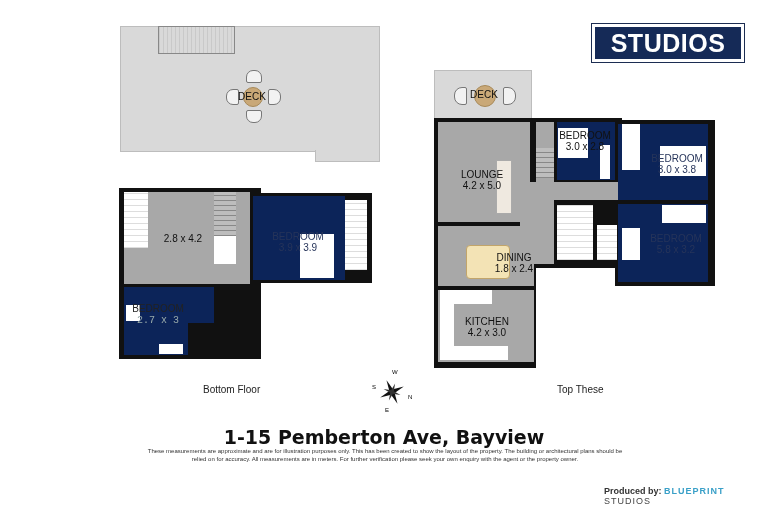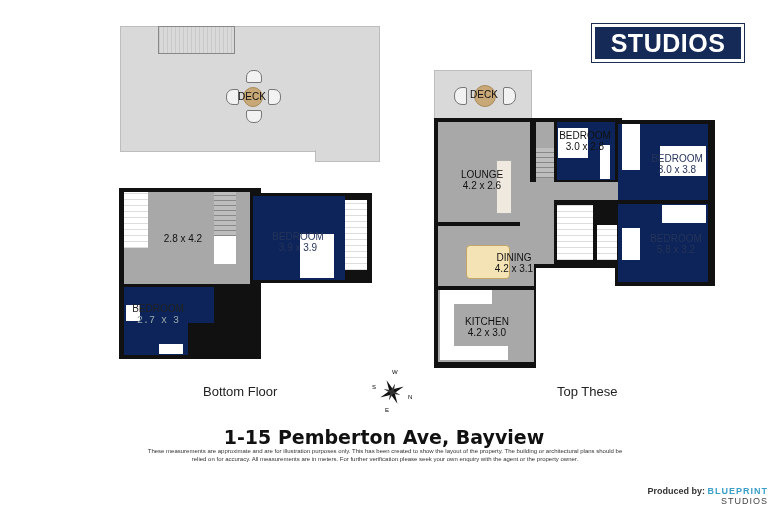--- a/index.html
+++ b/index.html
@@ -8,24 +8,24 @@
   .logo{left:591px;top:23px;width:154px;height:40px;background:#fff;border:1px solid #1c2d52;box-sizing:border-box;padding:2px;}
   .logo-inner{width:100%;height:100%;background:#152a57;border:1px solid #fff;box-sizing:border-box;display:flex;align-items:center;justify-content:center;}
   .logo-text{color:#fff;font-weight:bold;font-size:25px;letter-spacing:0.5px;font-family:"Liberation Sans",sans-serif;}
   .deck{background:#d9d9d9;border:1px solid #bdbdbd;box-sizing:border-box;}
   .grey{background:#a8a8a8;}
   .navy{background:#0c2459;}
   .wall{background:#111;}
   .white{background:#fff;}
   .room-label{color:#111;font-size:10px;text-align:center;line-height:11px;white-space:pre;}
   .room-label.navy-txt{color:#26345a;}
-  .floor-label{font-size:13px;color:#222;}
+  .floor-label{font-size:10px;color:#222;}
   .title{left:0;width:768px;top:426px;text-align:center;font-weight:bold;font-size:19px;color:#111;font-family:"DejaVu Sans",sans-serif;}
   .disclaimer{left:140px;width:490px;top:447px;text-align:center;font-size:6px;line-height:8px;color:#333;}
-  .produced{left:604px;top:486px;font-size:9px;color:#333;text-align:right;}
+  .produced{left:604px;top:486px;font-size:9px;color:#333;}
   .produced b{font-weight:bold;}
   .bp{color:#3aa0c8;font-weight:bold;letter-spacing:1px;}
   .st{color:#444;letter-spacing:1px;}
   .table-top{border-radius:50%;background:#c9a877;border:1px solid #a88a5a;}
   .chair{background:#f2f2f2;border:1px solid #777;}
   .stairs{background:repeating-linear-gradient(90deg,#c9c9c9 0 1px,transparent 1px 4px);border:1px solid #888;}
   .stairs-h{background:repeating-linear-gradient(0deg,#888 0 1px,#bdbdbd 1px 5px);}
   .bath{background:repeating-linear-gradient(0deg,#ddd 0 1px,#fff 1px 6px),repeating-linear-gradient(90deg,#ddd 0 1px,transparent 1px 6px);}
 </style>
 </head>
@@ -80,21 +80,21 @@
   <div class="abs chair" style="left:454px;top:87px;width:11px;height:16px;border-radius:8px 2px 2px 8px;"></div>
   <div class="abs chair" style="left:503px;top:87px;width:11px;height:16px;border-radius:2px 8px 8px 2px;"></div>
   <div class="abs room-label" style="left:464px;top:89px;width:40px;">DECK</div>
 
   <div class="abs wall" style="left:434px;top:118px;width:102px;height:250px;"></div>
   <div class="abs wall" style="left:532px;top:118px;width:90px;height:150px;"></div>
   <div class="abs wall" style="left:615px;top:120px;width:100px;height:166px;"></div>
 
   <div class="abs grey" style="left:438px;top:122px;width:92px;height:100px;"></div>
   <div class="abs" style="left:496px;top:160px;width:14px;height:52px;background:#efe9e0;border:1px solid #aaa;"></div>
-  <div class="abs room-label" style="left:452px;top:169px;width:60px;"><span>LOUNGE</span><br><span>4.2 x 2.6</span></div>
+  <div class="abs room-label" style="left:452px;top:169px;width:60px;"><span>LOUNGE</span><br><span>4.2 x 5.0</span></div>
 
   <div class="abs grey" style="left:536px;top:122px;width:18px;height:140px;"></div>
   <div class="abs stairs-h" style="left:536px;top:148px;width:18px;height:30px;"></div>
   <div class="abs grey" style="left:520px;top:182px;width:98px;height:18px;"></div>
   <div class="abs grey" style="left:520px;top:200px;width:34px;height:64px;"></div>
 
   <div class="abs bath" style="left:557px;top:205px;width:36px;height:55px;"></div>
   <div class="abs bath" style="left:597px;top:225px;width:20px;height:35px;"></div>
 
   <div class="abs navy" style="left:557px;top:122px;width:58px;height:58px;"></div>
@@ -107,21 +107,21 @@
   <div class="abs white" style="left:660px;top:146px;width:46px;height:30px;"></div>
   <div class="abs room-label navy-txt" style="left:648px;top:153px;width:58px;"><span>BEDROOM</span><br><span>3.0 x 3.8</span></div>
 
   <div class="abs navy" style="left:618px;top:204px;width:90px;height:78px;"></div>
   <div class="abs white" style="left:662px;top:205px;width:44px;height:18px;"></div>
   <div class="abs white" style="left:622px;top:228px;width:18px;height:32px;"></div>
   <div class="abs room-label navy-txt" style="left:647px;top:233px;width:58px;"><span>BEDROOM</span><br><span>5.8 x 3.2</span></div>
 
   <div class="abs grey" style="left:438px;top:226px;width:96px;height:60px;"></div>
   <div class="abs" style="left:466px;top:245px;width:42px;height:32px;background:#f3e3b5;border:1px solid #c2a56a;border-radius:4px;"></div>
-  <div class="abs room-label" style="left:485px;top:252px;width:58px;"><span>DINING</span><br><span>4.2 x 3.1</span></div>
+  <div class="abs room-label" style="left:485px;top:252px;width:58px;"><span>DINING</span><br><span>1.8 x 2.4</span></div>
 
   <div class="abs grey" style="left:438px;top:290px;width:96px;height:72px;"></div>
   <div class="abs white" style="left:440px;top:290px;width:52px;height:14px;"></div>
   <div class="abs white" style="left:440px;top:304px;width:14px;height:56px;"></div>
   <div class="abs white" style="left:454px;top:346px;width:54px;height:14px;"></div>
   <div class="abs room-label" style="left:458px;top:316px;width:58px;"><span>KITCHEN</span><br><span>4.2 x 3.0</span></div>
 </div>
 
 <div class="abs floor-label" style="left:203px;top:384px;">Bottom Floor</div>
 <div class="abs floor-label" style="left:557px;top:384px;">Top These</div>

